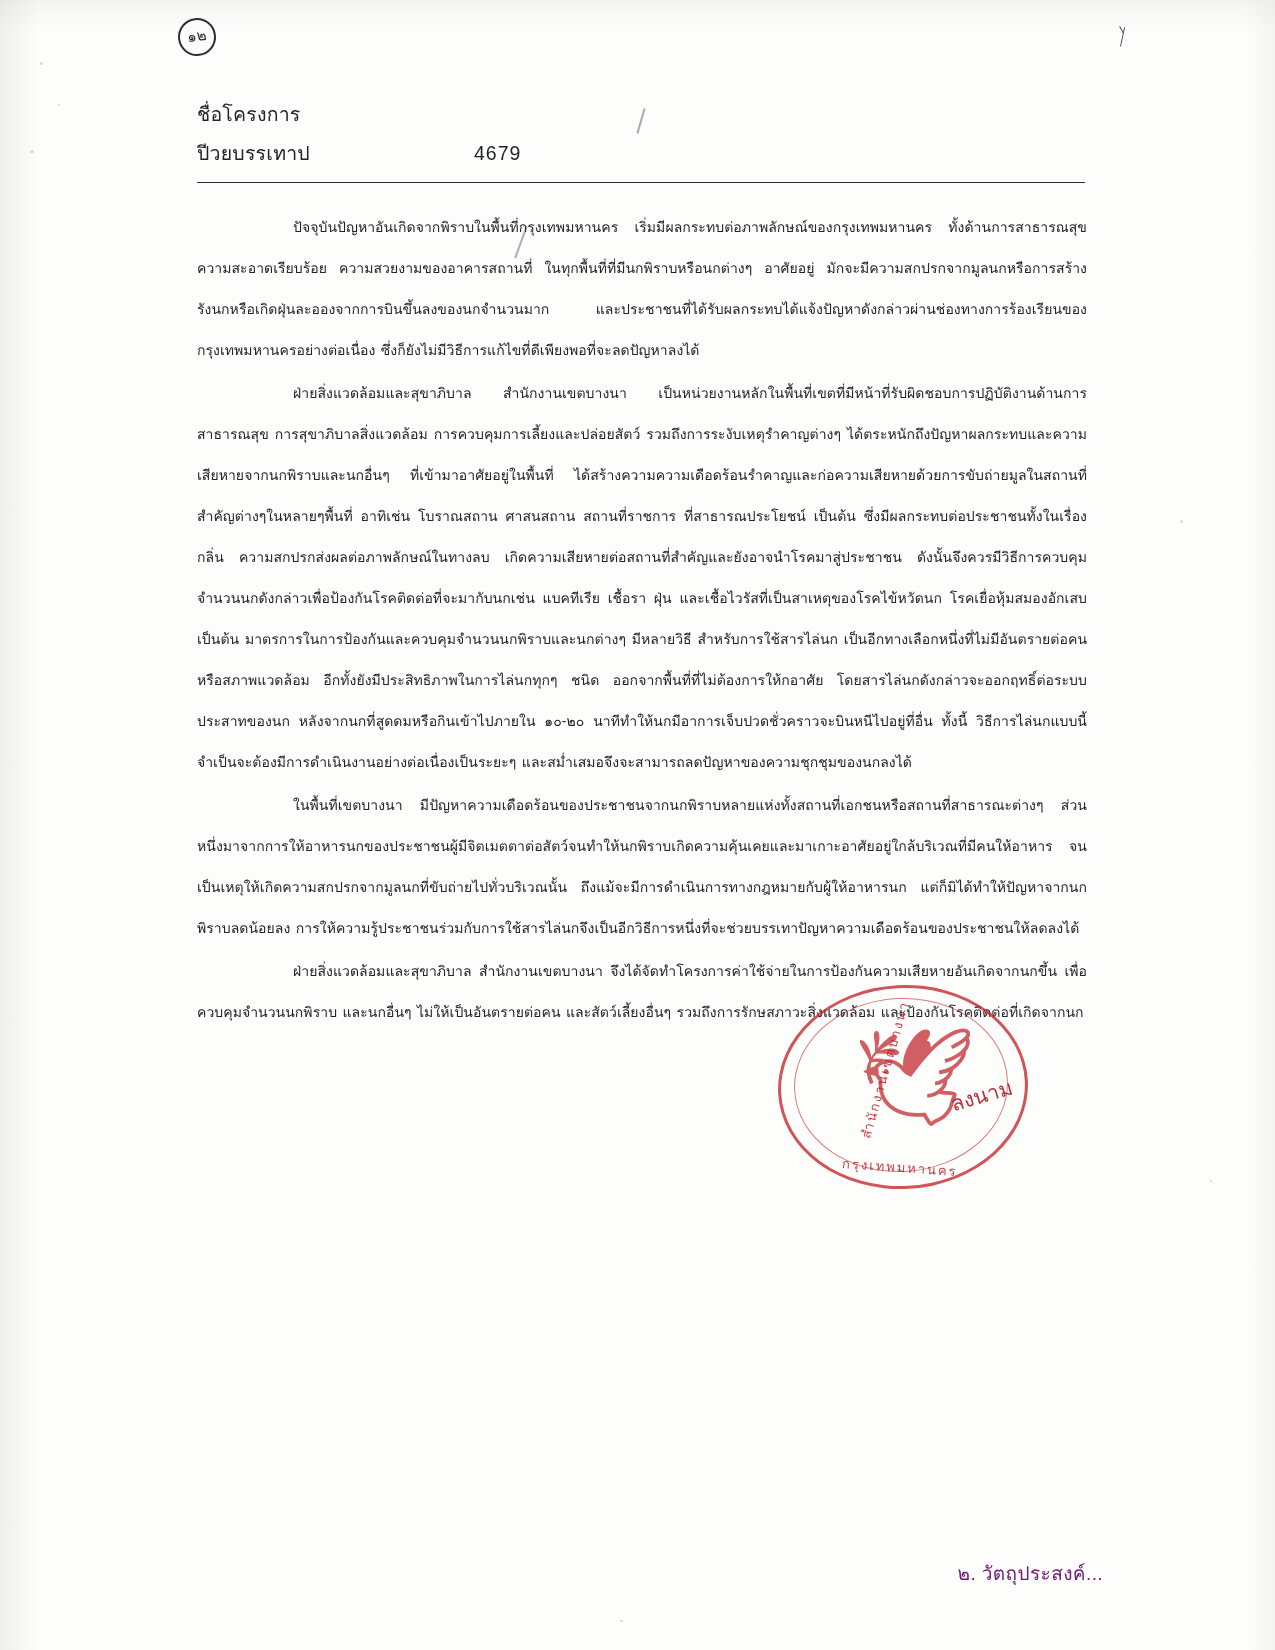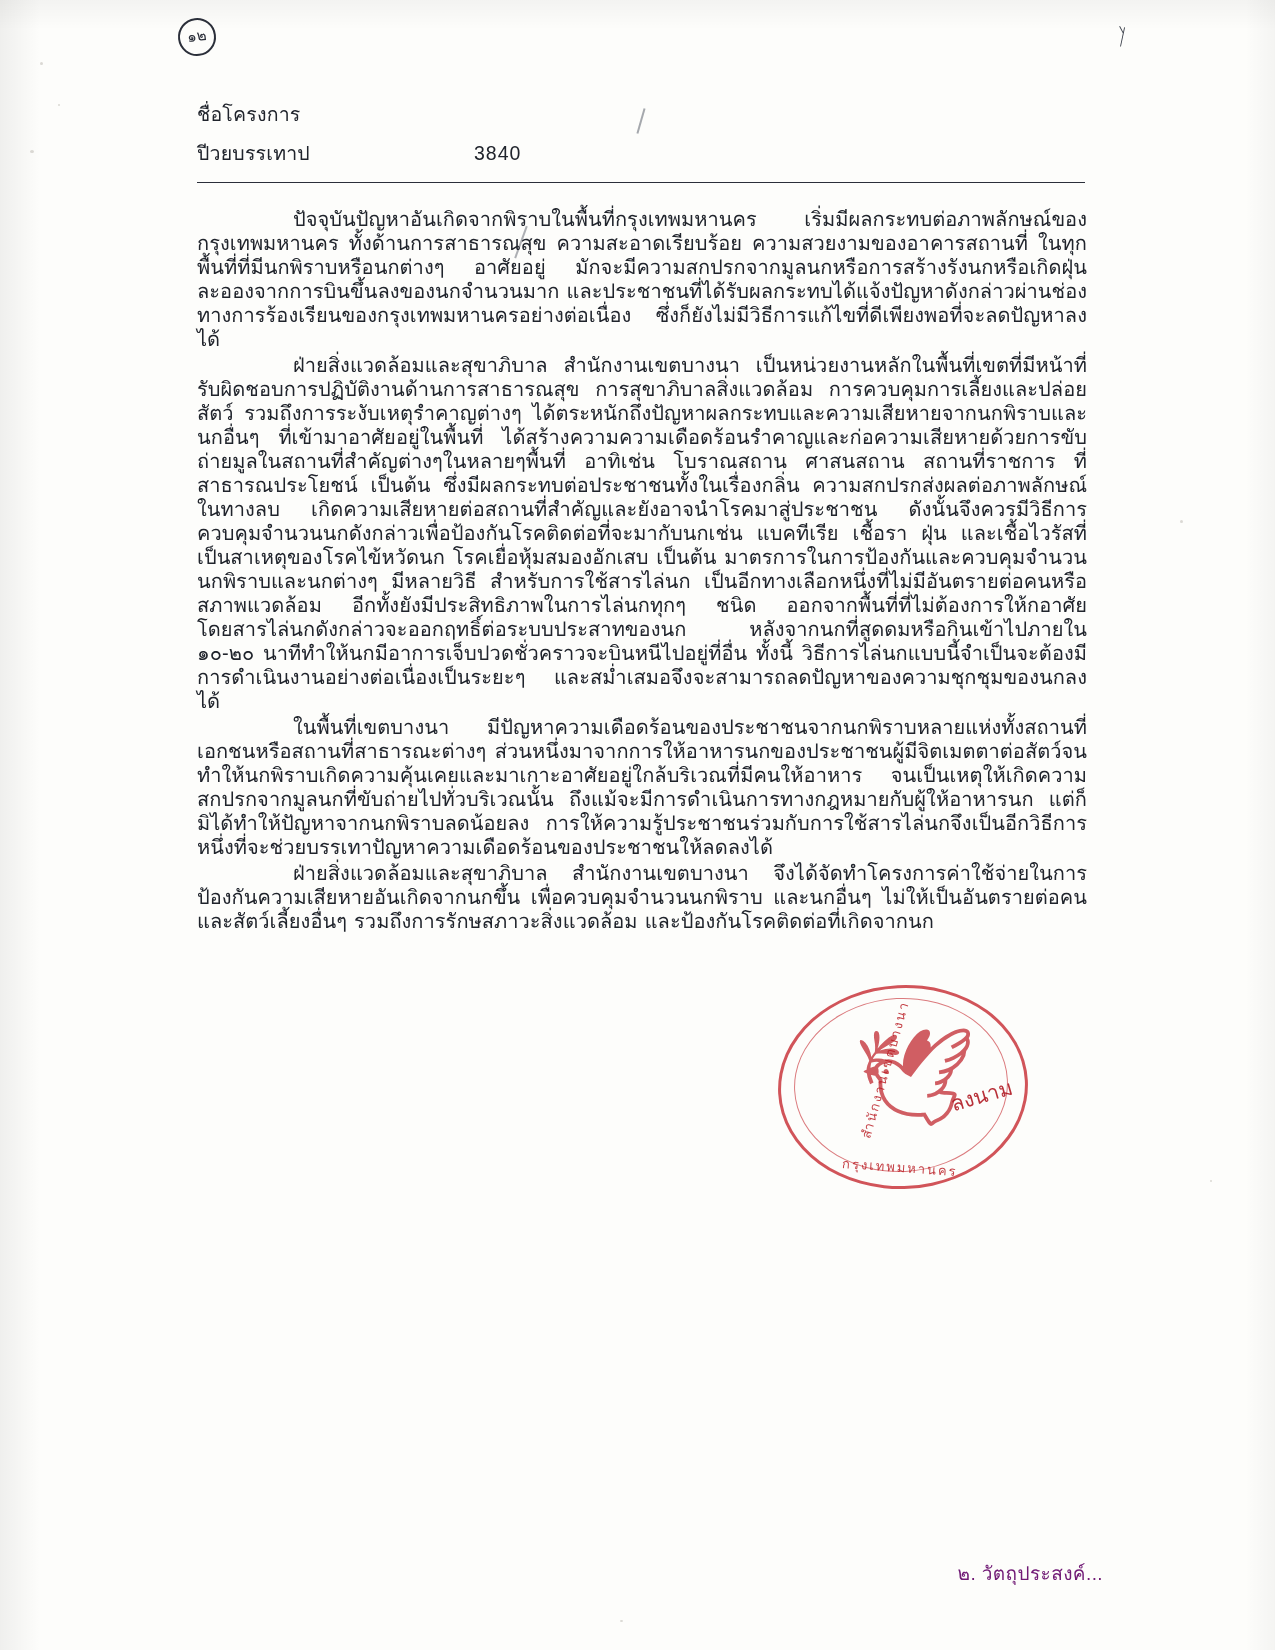--- a/index.html
+++ b/index.html
@@ -102,22 +102,22 @@
 
   .section-head {
     margin-top: 26px;
     font-size: 19.5px;
     font-weight: bold;
     letter-spacing: 0.3px;
   }
 
   .body-text {
     margin-top: 24px;
-    font-size: 20px;
-    line-height: 24px;
+    font-size: 14px;
+    line-height: 41px;
     text-align: justify;
     text-justify: inter-word;
     letter-spacing: 0.05px;
     word-spacing: 1.5px;
   }
   .body-text p {
     margin: 0 0 2px 0;
     text-indent: 96px;
   }
 
@@ -231,21 +231,21 @@
   <div class="corner-tick">ᚴ</div>
 
   <div class="content">
 
     <div class="meta">
       <div class="meta-row">
         <div class="meta-label">ชื่อโครงการ</div>
       </div>
       <div class="meta-row">
         <div class="meta-label">ปีวยบรรเทาป</div>
-        <div class="meta-value num">3840</div>
+        <div class="meta-value num">4679</div>
       </div>
     </div>
 
     <div class="rule"></div>
 
 
     <div class="body-text">
       <p>ปัจจุบันปัญหาอันเกิดจากพิราบในพื้นที่กรุงเทพมหานคร เริ่มมีผลกระทบต่อภาพลักษณ์ของกรุงเทพมหานคร ทั้งด้านการสาธารณสุข ความสะอาดเรียบร้อย ความสวยงามของอาคารสถานที่ ในทุกพื้นที่ที่มีนกพิราบหรือนกต่างๆ อาศัยอยู่  มักจะมีความสกปรกจากมูลนกหรือการสร้างรังนกหรือเกิดฝุ่นละอองจากการบินขึ้นลงของนกจำนวนมาก และประชาชนที่ได้รับผลกระทบได้แจ้งปัญหาดังกล่าวผ่านช่องทางการร้องเรียนของกรุงเทพมหานครอย่างต่อเนื่อง ซึ่งก็ยังไม่มีวิธีการแก้ไขที่ดีเพียงพอที่จะลดปัญหาลงได้</p>
       <p>ฝ่ายสิ่งแวดล้อมและสุขาภิบาล สำนักงานเขตบางนา เป็นหน่วยงานหลักในพื้นที่เขตที่มีหน้าที่รับผิดชอบการปฏิบัติงานด้านการสาธารณสุข การสุขาภิบาลสิ่งแวดล้อม การควบคุมการเลี้ยงและปล่อยสัตว์ รวมถึงการระงับเหตุรำคาญต่างๆ ได้ตระหนักถึงปัญหาผลกระทบและความเสียหายจากนกพิราบและนกอื่นๆ ที่เข้ามาอาศัยอยู่ในพื้นที่ ได้สร้างความความเดือดร้อนรำคาญและก่อความเสียหายด้วยการขับถ่ายมูลในสถานที่สำคัญต่างๆในหลายๆพื้นที่ อาทิเช่น โบราณสถาน ศาสนสถาน สถานที่ราชการ ที่สาธารณประโยชน์ เป็นต้น ซึ่งมีผลกระทบต่อประชาชนทั้งในเรื่องกลิ่น ความสกปรกส่งผลต่อภาพลักษณ์ในทางลบ เกิดความเสียหายต่อสถานที่สำคัญและยังอาจนำโรคมาสู่ประชาชน ดังนั้นจึงควรมีวิธีการควบคุมจำนวนนกดังกล่าวเพื่อป้องกันโรคติดต่อที่จะมากับนกเช่น แบคทีเรีย เชื้อรา ฝุ่น และเชื้อไวรัสที่เป็นสาเหตุของโรคไข้หวัดนก โรคเยื่อหุ้มสมองอักเสบ เป็นต้น มาตรการในการป้องกันและควบคุมจำนวนนกพิราบและนกต่างๆ มีหลายวิธี สำหรับการใช้สารไล่นก เป็นอีกทางเลือกหนึ่งที่ไม่มีอันตรายต่อคนหรือสภาพแวดล้อม อีกทั้งยังมีประสิทธิภาพในการไล่นกทุกๆ ชนิด ออกจากพื้นที่ที่ไม่ต้องการให้กอาศัย โดยสารไล่นกดังกล่าวจะออกฤทธิ์ต่อระบบประสาทของนก หลังจากนกที่สูดดมหรือกินเข้าไปภายใน ๑๐-๒๐ นาทีทำให้นกมีอาการเจ็บปวดชั่วคราวจะบินหนีไปอยู่ที่อื่น ทั้งนี้ วิธีการไล่นกแบบนี้จำเป็นจะต้องมีการดำเนินงานอย่างต่อเนื่องเป็นระยะๆ และสม่ำเสมอจึงจะสามารถลดปัญหาของความชุกชุมของนกลงได้</p>
       <p>ในพื้นที่เขตบางนา มีปัญหาความเดือดร้อนของประชาชนจากนกพิราบหลายแห่งทั้งสถานที่เอกชนหรือสถานที่สาธารณะต่างๆ ส่วนหนึ่งมาจากการให้อาหารนกของประชาชนผู้มีจิตเมตตาต่อสัตว์จนทำให้นกพิราบเกิดความคุ้นเคยและมาเกาะอาศัยอยู่ใกล้บริเวณที่มีคนให้อาหาร จนเป็นเหตุให้เกิดความสกปรกจากมูลนกที่ขับถ่ายไปทั่วบริเวณนั้น ถึงแม้จะมีการดำเนินการทางกฎหมายกับผู้ให้อาหารนก แต่ก็มิได้ทำให้ปัญหาจากนกพิราบลดน้อยลง การให้ความรู้ประชาชนร่วมกับการใช้สารไล่นกจึงเป็นอีกวิธีการหนึ่งที่จะช่วยบรรเทาปัญหาความเดือดร้อนของประชาชนให้ลดลงได้</p>

